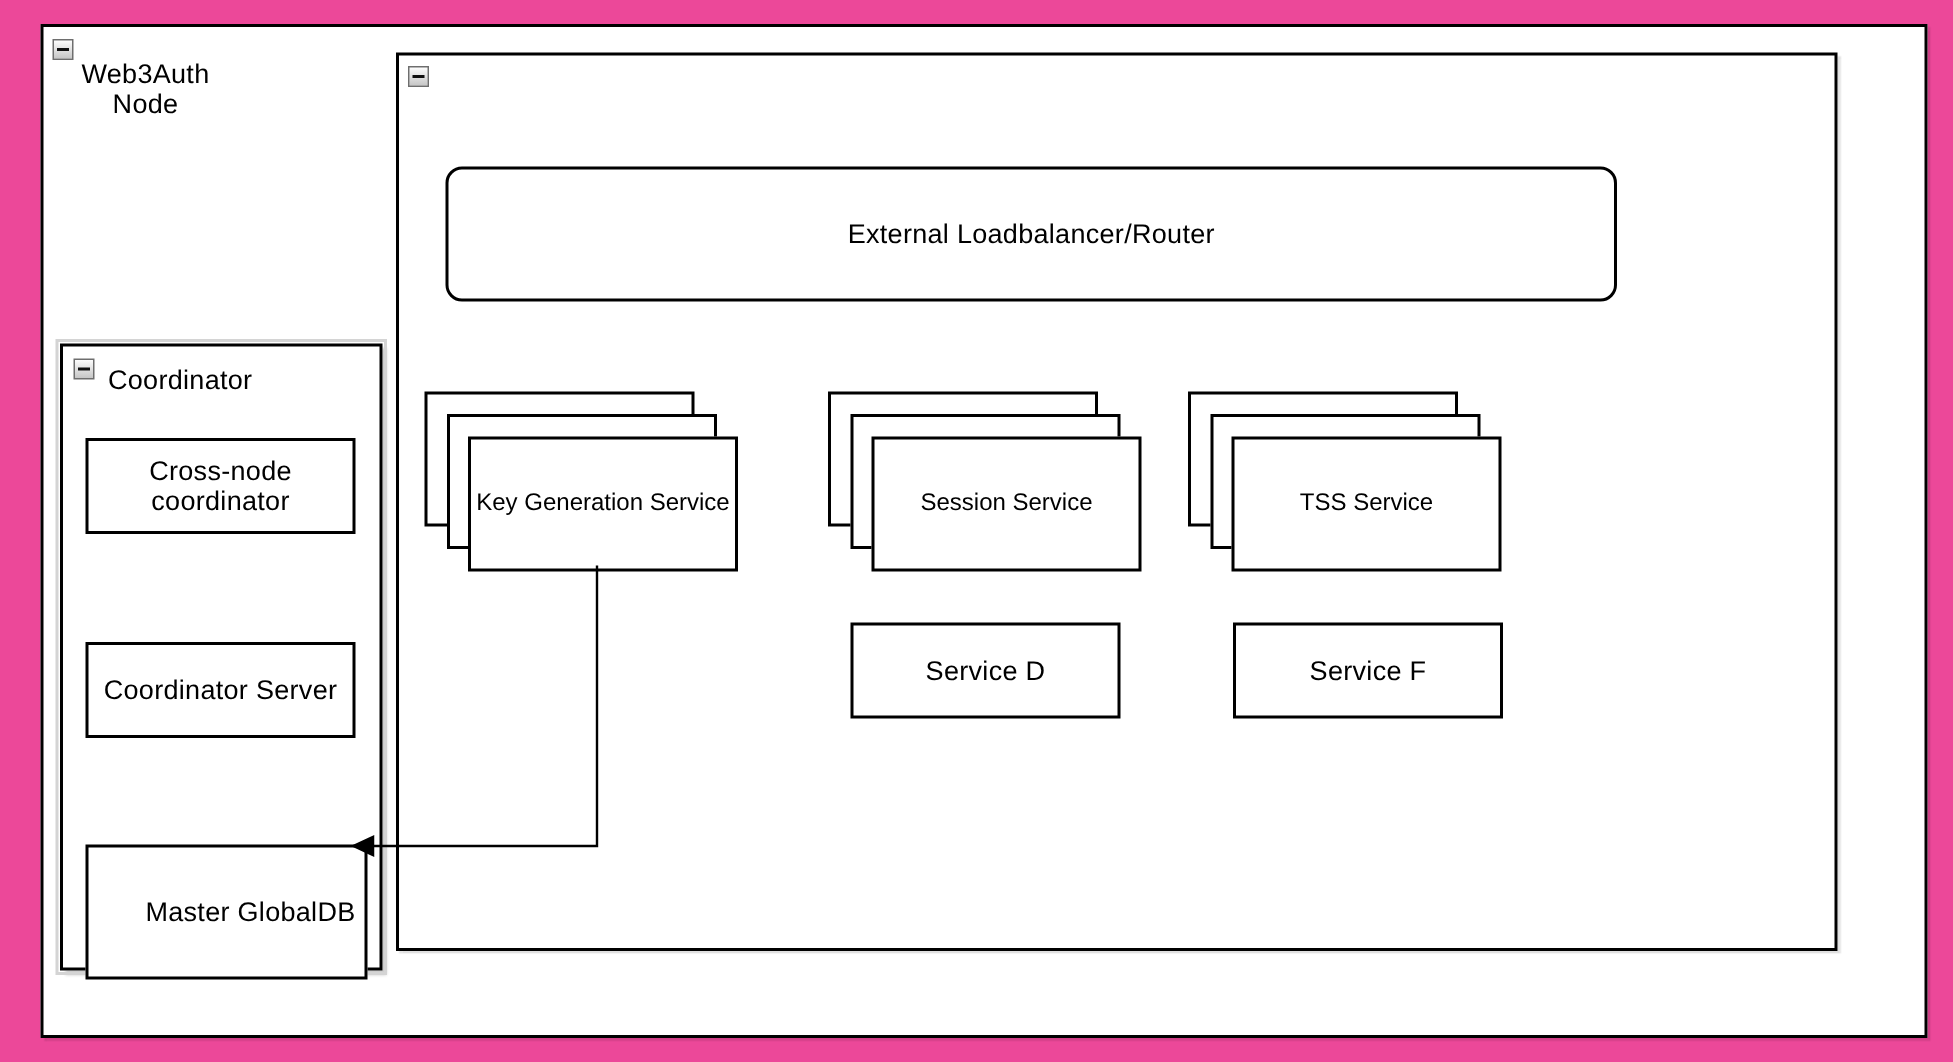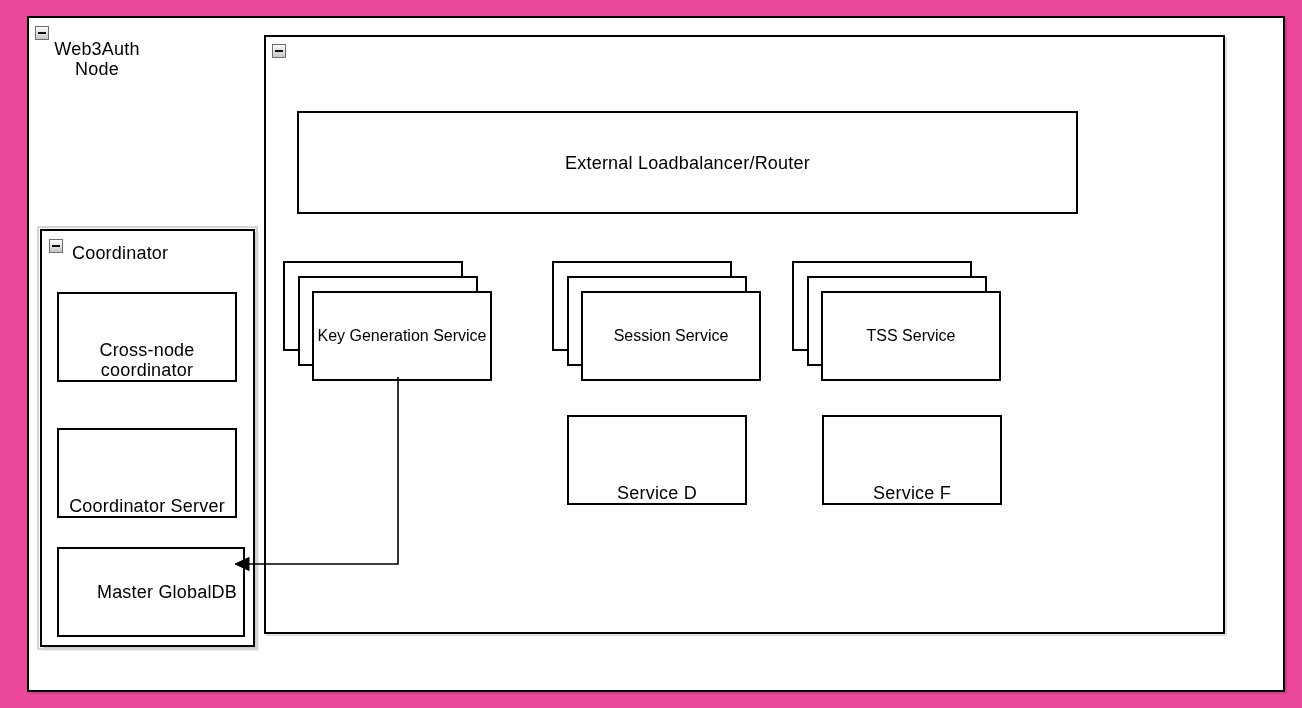--- a/index.html
+++ b/index.html
@@ -60,21 +60,21 @@
   .stack .sbox {
     position: absolute;
     width: 180px; height: 90px;
     background: #ffffff;
     border: 2px solid #000000;
     display: flex; align-items: center; justify-content: center;
   }
   .stack .sbox.s1 { left: 0;    top: 0;    }
   .stack .sbox.s2 { left: 15px; top: 15px; }
   .stack .sbox.s3 { left: 29px; top: 30px; }
-  .w180 { width: 180px; height: 90px; align-items: flex-end; }
+  .w180 { width: 180px; height: 64px; }
   .edge-layer {
     position: absolute;
     left: 0; top: 0;
     width: 1302px; height: 708px;
     pointer-events: none;
   }
 </style>
 </head>
 <body>
 
@@ -96,32 +96,32 @@
 
       <div class="box w180" style="left:15px; top:61px;">
         <span class="label">Cross-node
 coordinator</span>
       </div>
 
       <div class="box w180" style="left:15px; top:166px;margin-top:31px;">
         <span class="label">Coordinator Server</span>
       </div>
 
-      <div class="box" style="left:15px; top:316px; width:188px; height:90px;padding-left:32px;">
+      <div class="box" style="left:15px; top:332px; width:188px; height:90px;padding-left:32px;">
         <span class="label">Master GlobalDB</span>
       </div>
     </div>
 
     <div class="container soft-shadow" style="left:235px; top:17px; width:961px; height:599px;">
 
       <span class="collapse" style="left:6px; top:7px;">
         <span class="bar"></span>
       </span>
 
-      <div class="box" style="left:31px; top:74px; width:781px; height:103px;">
+      <div class="box" style="left:31px; top:74px; width:781px; height:90px;border-radius:11px;">
         <span class="label">External Loadbalancer/Router</span>
       </div>
 
       <div class="stack" style="left:17px; top:224px;">
         <div class="sbox s1"></div>
         <div class="sbox s2"></div>
         <div class="sbox s3">
           <span class="label">Key Generation
 Service</span>
         </div>

